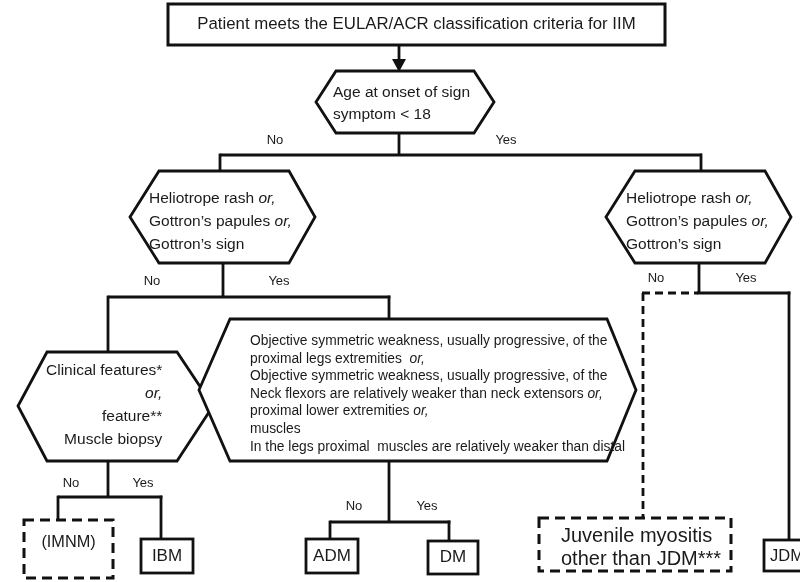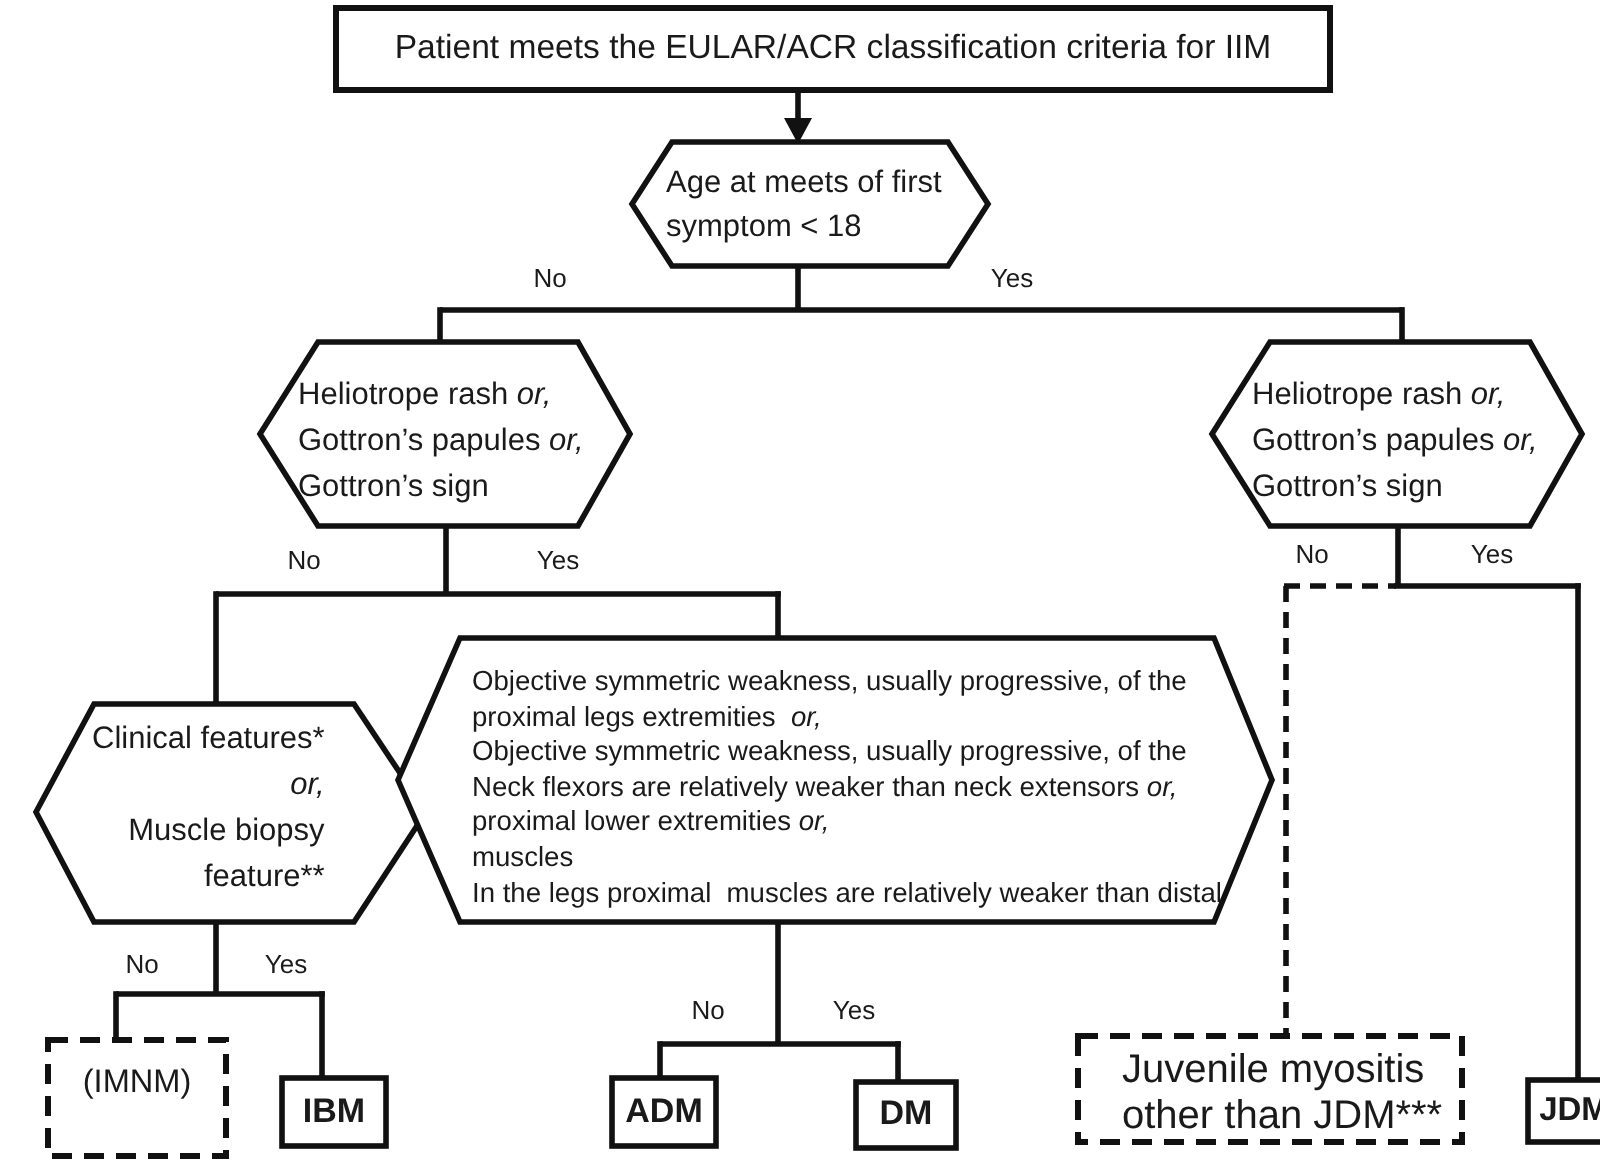--- a/index.html
+++ b/index.html
@@ -9,21 +9,21 @@
   }
   .stage svg { position:absolute; left:0; top:0; }
   .txt { position:absolute; line-height:1.2; }
   .pre, .rich > div { white-space:pre; }
   .center { display:flex; align-items:center; justify-content:center; text-align:center; }
   .lbl { position:absolute; transform:translate(-50%,-50%); font-size:13px; white-space:pre; }
   .f-root { font-size:16.8px; }
   .f-hex  { font-size:15.5px; line-height:23px; }
   .f-age  { font-size:15.5px; line-height:22px; }
   .f-big  { font-size:13.8px; line-height:17.6px; }
-  .f-out  { font-size:17px;font-weight:bold; }
+  .f-out  { font-size:17px; }
   .f-out2 { font-size:16.3px; line-height:22px; }
   .f-juv  { font-size:20px; line-height:23px; }
 </style>
 </head>
 <body>
 
 <div class="stage">
 
   <svg width="800" height="582" viewBox="0 0 800 582">
     <g stroke="#111111" stroke-width="2.8" fill="none">
@@ -67,44 +67,44 @@
       <rect x="412" y="541" width="50" height="33"></rect>
       <rect x="748" y="540" width="46" height="31"></rect>
       <rect x="8" y="520" width="89" height="58" stroke-width="3" stroke-dasharray="10,6"></rect>
       <rect x="523" y="518" width="192" height="53" stroke-width="3" stroke-dasharray="10,6"></rect>
     </g>
   </svg>
 
   <div class="txt center f-root" style="left:152px; top:4px; width:497px; height:41px;">Patient meets the EULAR/ACR classification criteria for IIM</div>
 
   <div class="txt rich f-age" style="left:317px; top:81px;">
-      <div><span>Age at meets of first</span></div>
+      <div><span>Age at onset of sign</span></div>
       <div><span>symptom &lt; 18</span></div>
     </div>
 
   <div class="txt rich f-hex" style="left:133px; top:186px;">
       <div><span>Heliotrope rash </span><i>or,</i></div>
       <div><span>Gottron’s papules </span><i>or,</i></div>
       <div><span>Gottron’s sign</span></div>
     </div>
 
   <div class="txt rich f-hex" style="left:610px; top:186px;">
       <div><span>Heliotrope rash </span><i>or,</i></div>
       <div><span>Gottron’s papules </span><i>or,</i></div>
       <div><span>Gottron’s sign</span></div>
     </div>
 
   <div class="txt rich f-hex" style="left:30px; top:358px;text-align:right;">
       <div><span>Clinical features*</span></div>
       <div><i>or,</i></div>
+      <div><span>feature**</span></div>
       <div><span>Muscle biopsy</span></div>
-      <div><span>feature**</span></div>
     </div>
 
-  <div class="txt rich f-big" style="left:220px; top:332px;">
+  <div class="txt rich f-big" style="left:234px; top:332px;">
       <div><span>Objective symmetric weakness, usually progressive, of the</span></div>
       <div><span>proximal legs extremities  </span><i>or,</i></div>
       <div><span>Objective symmetric weakness, usually progressive, of the</span></div>
       <div><span>Neck flexors are relatively weaker than neck extensors </span><i>or,</i></div>
       <div><span>proximal lower extremities </span><i>or,</i></div>
       <div><span>muscles</span></div>
       <div><span>In the legs proximal  muscles are relatively weaker than distal</span></div>
     </div>
 
   <div class="lbl" style="left:259px; top:139px;">No</div>

